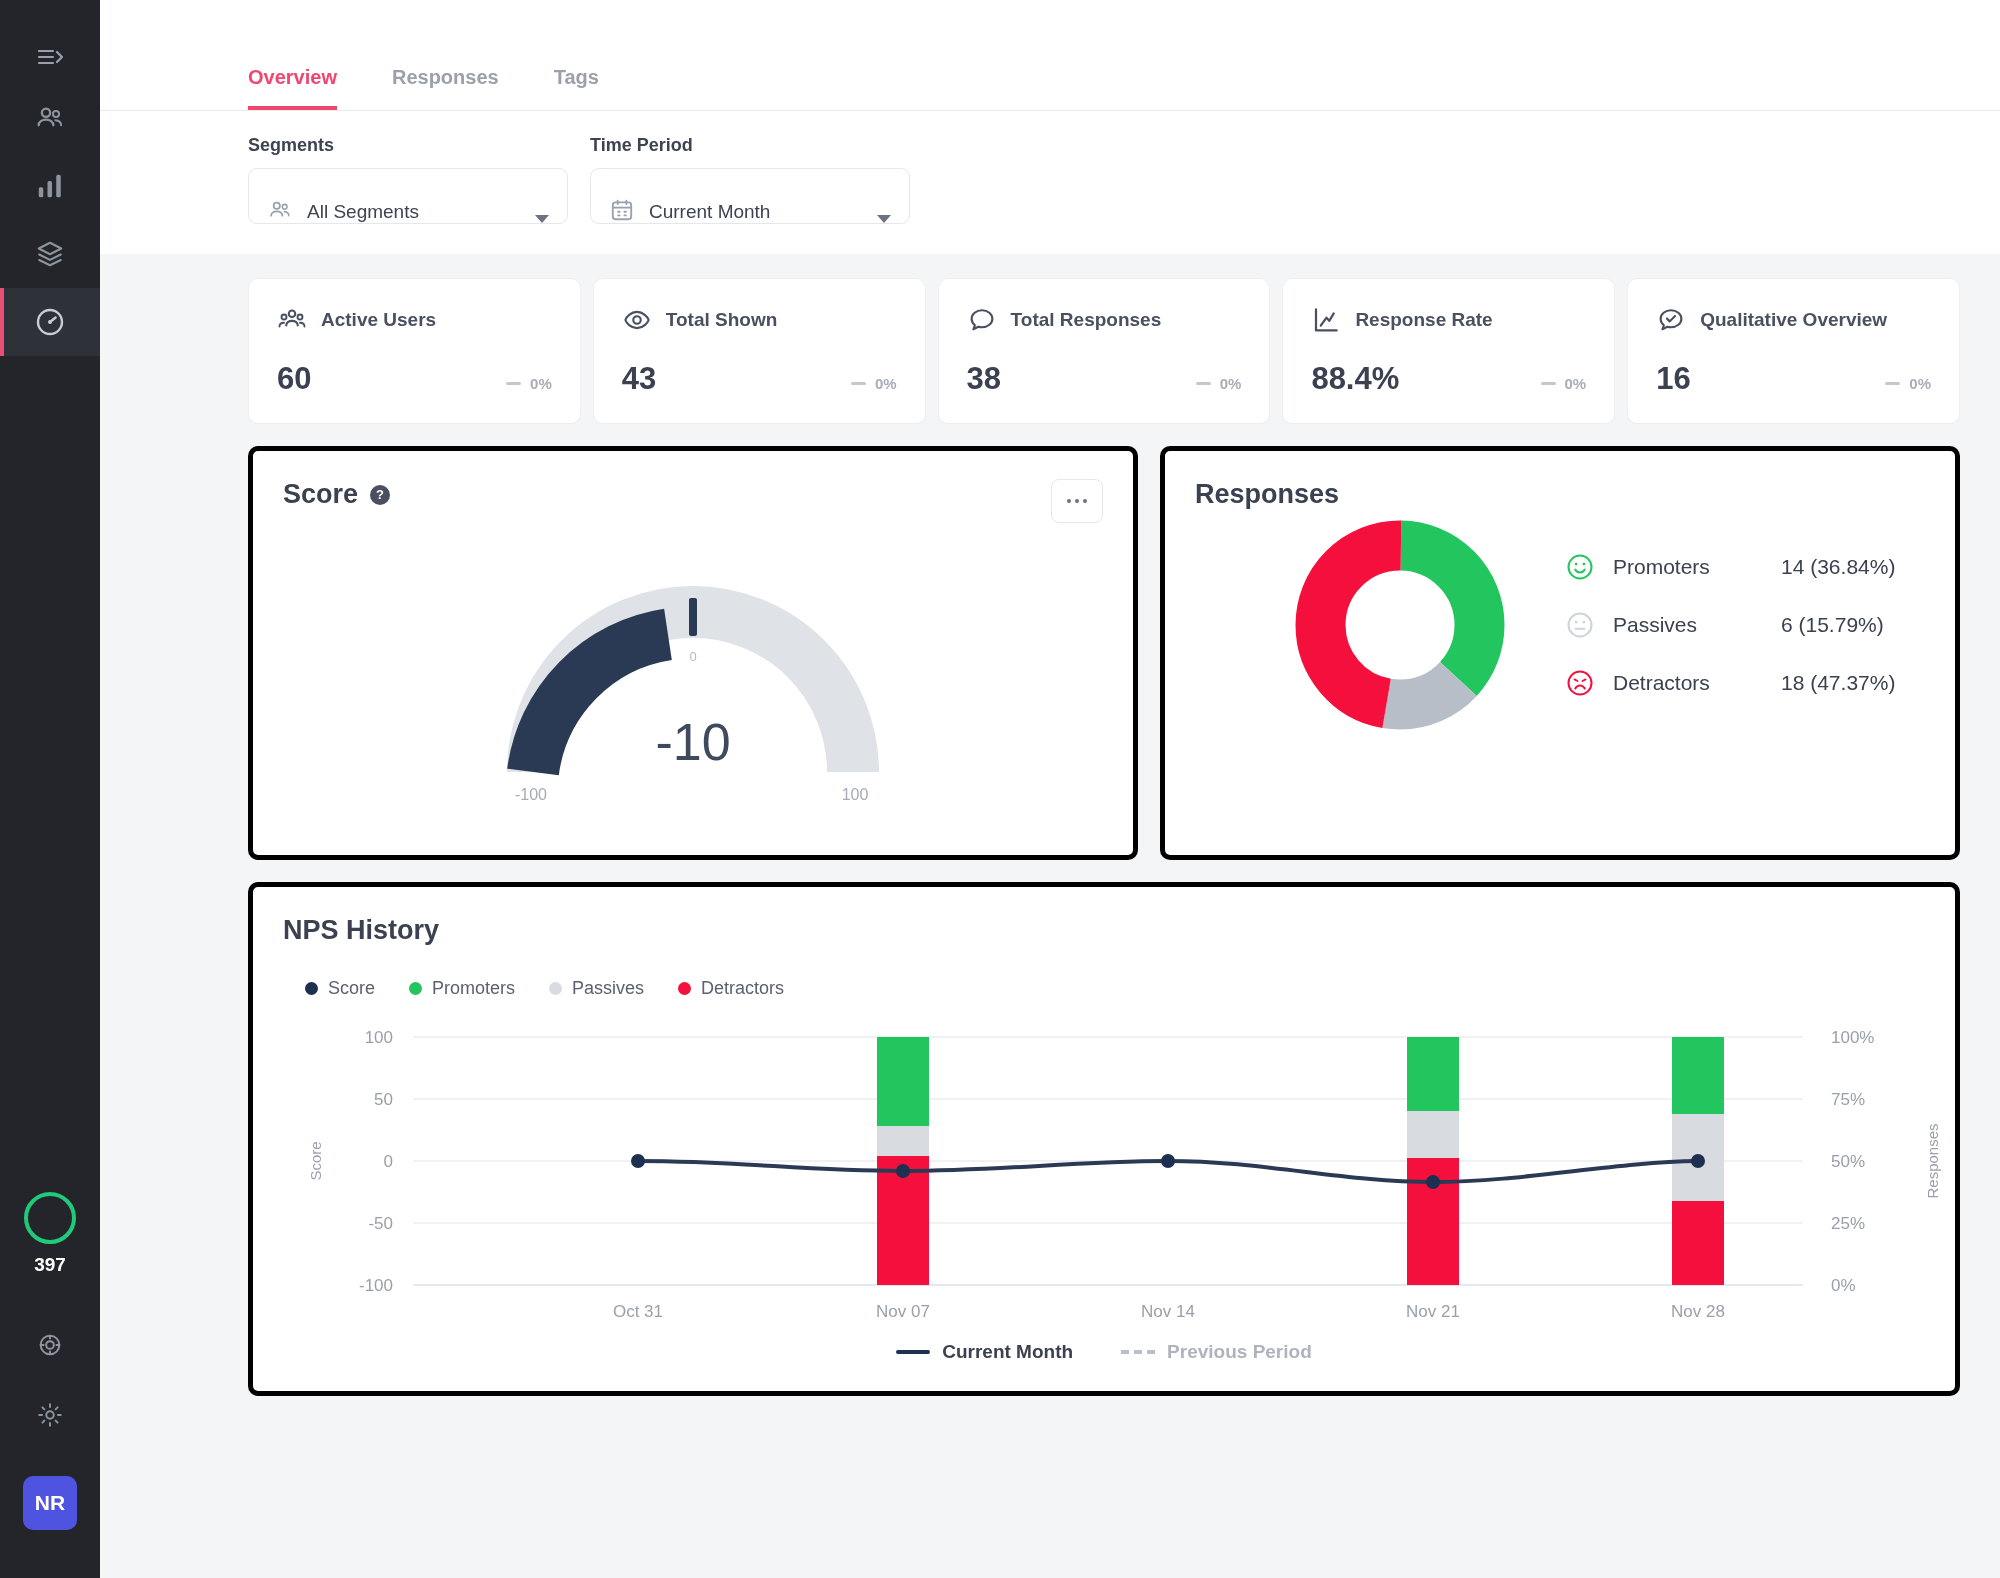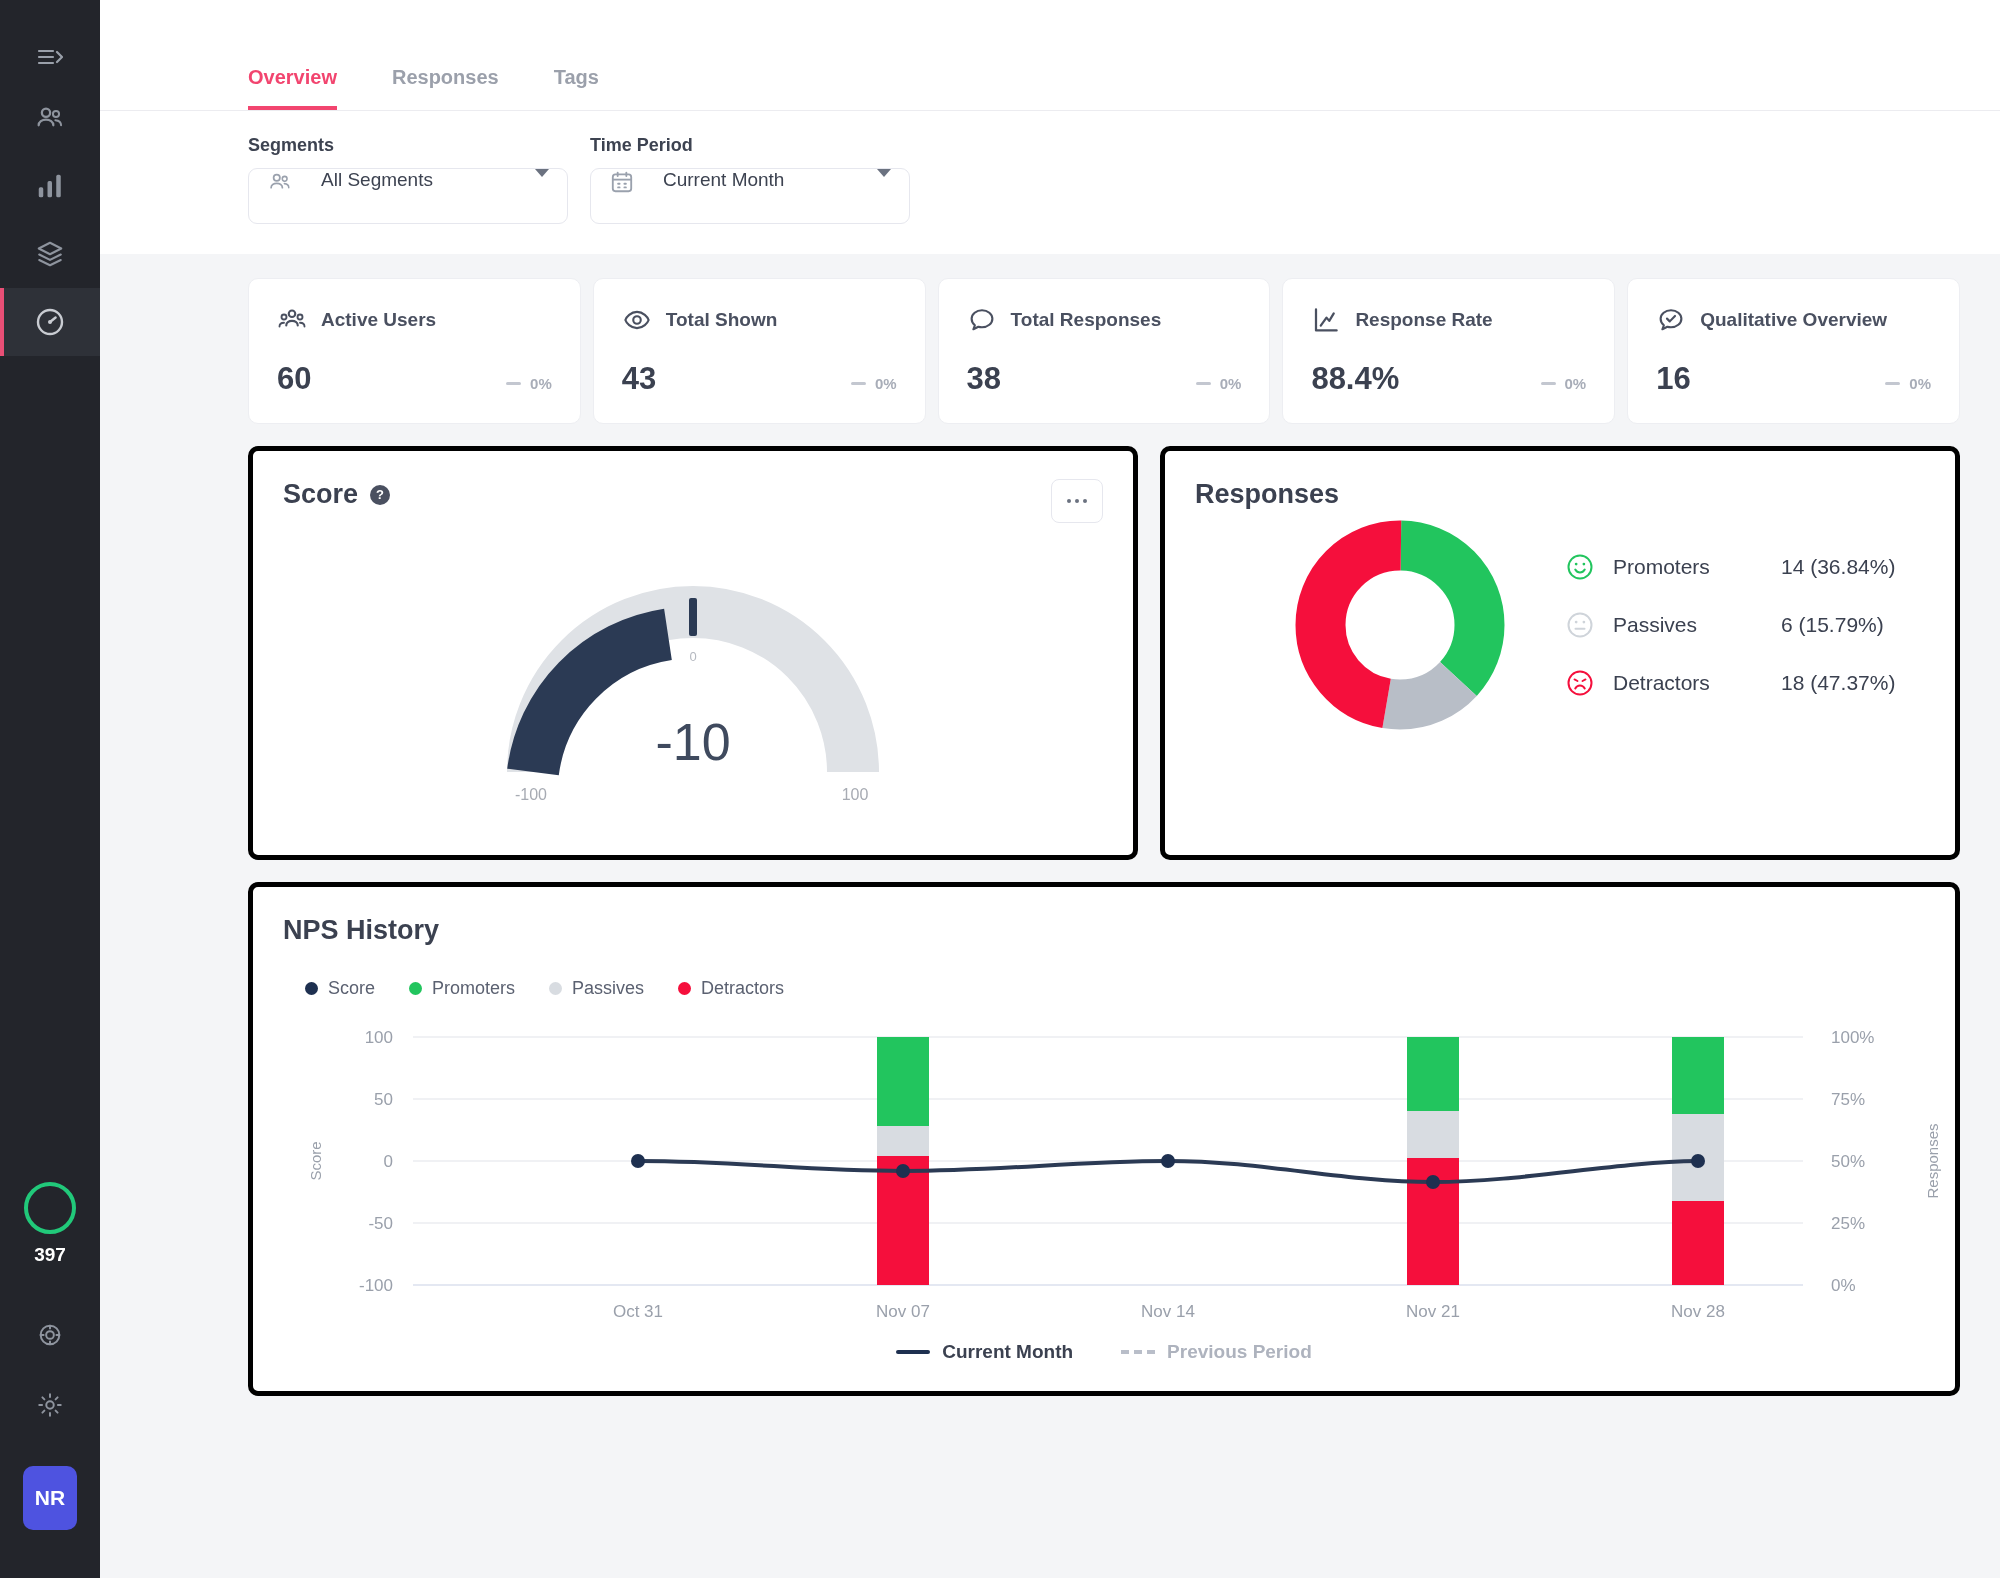--- a/index.html
+++ b/index.html
@@ -40,21 +40,21 @@
     position: absolute; bottom: 0; left: 0; right: 0;
     display: flex; flex-direction: column; align-items: center; padding-bottom: 48px;
   }
   .credit-ring {
     width: 52px; height: 52px; border-radius: 50%;
     border: 4px solid #21c97a; margin-bottom: 10px;
   }
   .credit-num { color: #fff; font-size: 19px; font-weight: 700; margin-bottom: 34px; }
   .sb-mini { width: 100%; height: 70px; display: flex; align-items: center; justify-content: center; color: #8e949e; cursor:pointer; }
   .avatar {
-    width: 54px; height: 64px; border-radius: 10px; background: #4e53e0;
+    width: 54px; height: 54px; border-radius: 10px; background: #4e53e0;
     color: #fff; display: flex; align-items: center; justify-content: center;
     font-size: 21px; font-weight: 700; margin-top: 26px; cursor: pointer;
   }
 
   
   .main { flex: 1; display: flex; flex-direction: column; background: #fff; min-width: 0; }
   .page-head { background: #fff; padding: 30px 0 0 0; }
   .head-row {
     display: flex; align-items: center; padding: 0 48px 0 148px;
     justify-content: space-between;
@@ -74,21 +74,21 @@
   .tab {
     font-size: 20px; font-weight: 700; color: #9ba0ab; padding: 0 0 17px 0;
     margin-right: 55px; cursor: pointer; border-bottom: 4px solid transparent;
   }
   .tab.active { color: #f2456f; border-bottom-color: #f2456f; }
 
   .filters { display: flex; gap: 22px; padding: 24px 0 30px 148px; background: #fff; }
   .filter-group { display: flex; flex-direction: column; }
   .filter-label { font-size: 18px; font-weight: 700; color: #3d4351; margin-bottom: 12px; }
   .select {
-    display: flex; align-items: flex-start; gap: 28px;
+    display: flex; align-items: flex-end; gap: 14px;
     border: 1px solid #e6e7ee; border-radius: 9px; background: #fff;
     padding: 0 18px; height: 56px; min-width: 320px; cursor: pointer;
   }
   .select .sel-text { font-size: 19px; color: #3d4351; flex: 1; }
   .caret { width: 0; height: 0; border-left: 7px solid transparent; border-right: 7px solid transparent; border-top: 8px solid #6b7280; }
 
   .content { flex: 1; background: #f4f5f7; padding: 24px 40px 0 148px; overflow: hidden; }
 
   
   .kpi-row { display: flex; gap: 12px; }

